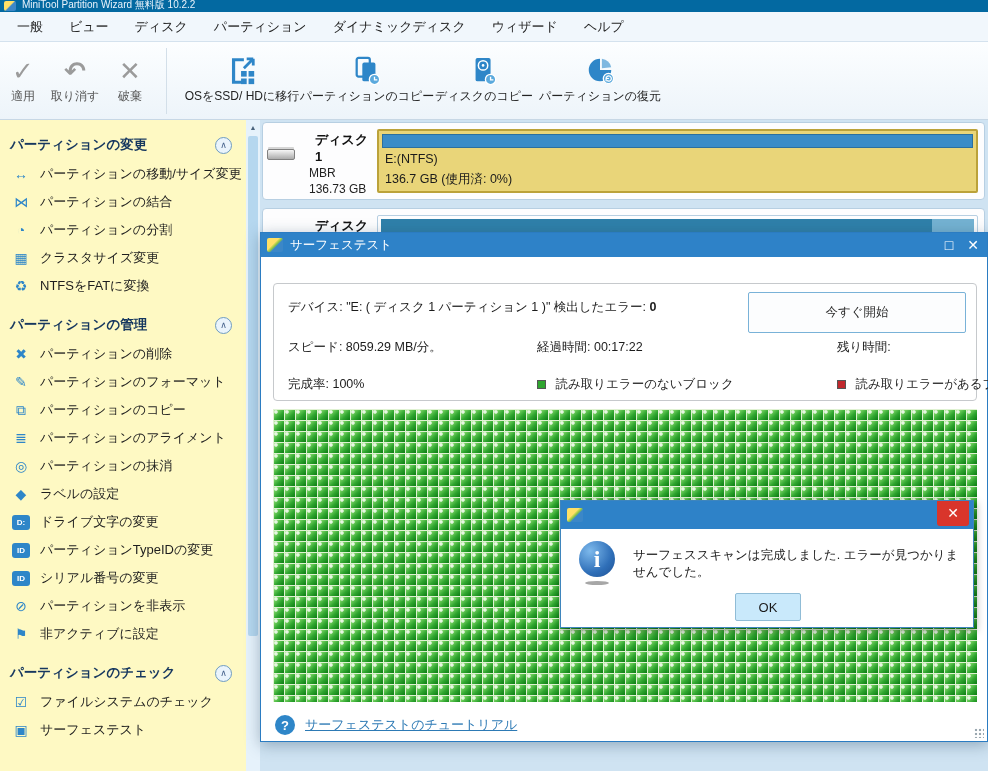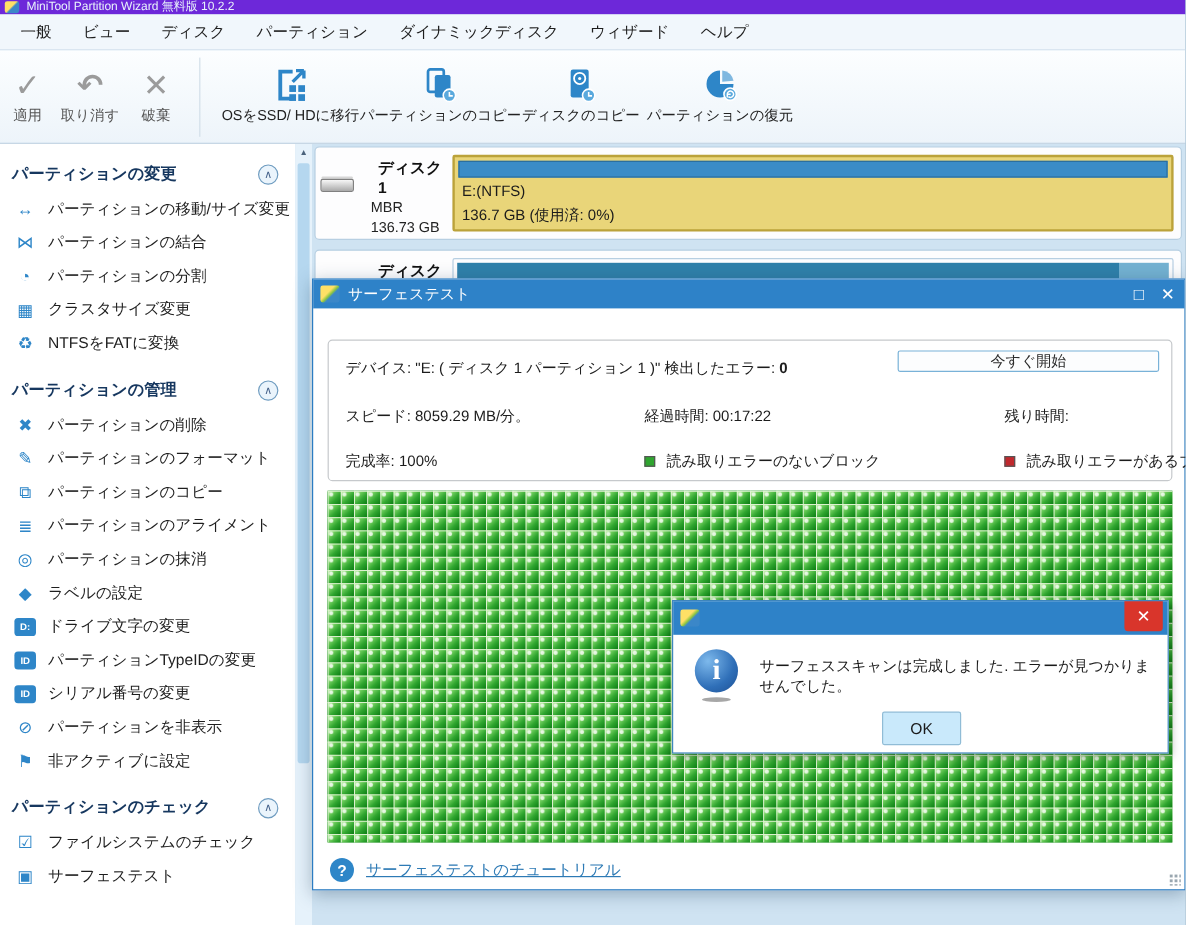--- a/index.html
+++ b/index.html
@@ -2,21 +2,21 @@
 <html><head>
 <meta charset="utf-8">
 <style>
   * { margin:0; padding:0; box-sizing:border-box; }
   html,body { background:#9fb6c8; }
   body { font-family:"Liberation Sans","DejaVu Sans",sans-serif; }
   #app { position:relative; width:988px; height:771px; background:#cfe3f2; overflow:hidden;
          font-size:13px; color:#222; }
 
   
-  .titlebar { position:absolute; left:0; top:0; width:988px; height:12px; background:#6d28d9;
+  .titlebar { position:absolute; left:0; top:0; width:988px; height:12px; background:#0369a1;
               color:#e8f2fb; font-size:10px; overflow:hidden; }
   .titlebar .app-icon { position:absolute; left:4px; top:1px; width:12px; height:10px; border-radius:2px;
               background:linear-gradient(135deg,#ffe066 45%,#3b87c8 55%); }
   .titlebar .ttext { position:absolute; left:22px; top:-2px; white-space:nowrap; }
 
   
   .menubar { position:absolute; left:0; top:12px; width:988px; height:30px; background:#f1f7fc;
              border-bottom:1px solid #d4e2ee; display:flex; align-items:center; padding-left:4px; }
   .menubar span { padding:0 13px; color:#1d1d1d; cursor:default; }
 
@@ -25,21 +25,21 @@
              background:linear-gradient(#fcfeff,#edf4fa); border-bottom:1px solid #c7d7e5;
              display:flex; align-items:center; }
   .tbtn { display:flex; flex-direction:column; align-items:center; justify-content:center; height:70px; }
   .tbtn .tglyph { font-size:26px; line-height:30px; color:#9b9b9b; font-weight:bold; }
   .tbtn .tlabel { font-size:12px; color:#555; margin-top:2px; white-space:nowrap; }
   .tbtn.blue .tlabel { color:#222; }
   .tsep { width:1px; height:66px; background:#d3dfe9; margin:0 14px 0 10px; }
   .tbtn svg { display:block; }
 
   
-  .sidebar { position:absolute; left:0; top:120px; width:246px; height:651px; background:#ffffff; overflow:hidden; }
+  .sidebar { position:absolute; left:0; top:120px; width:246px; height:651px; background:#fef9c3; overflow:hidden; }
   .side-section { padding-top:8px; }
   .side-head { display:flex; align-items:center; justify-content:space-between;
                padding:8px 14px 6px 10px; }
   .side-title { font-weight:bold; color:#16375f; font-size:13.5px; }
   .collapse { width:17px; height:17px; border:1px solid #6f9cc0; border-radius:50%;
               color:#44618a; font-size:9px; display:flex; align-items:center; justify-content:center;
               background:#eaf4fc; cursor:pointer; }
   .side-list li { list-style:none; display:flex; align-items:center; height:28px; padding-left:12px; cursor:pointer; }
   .item-icon { width:18px; height:17px; margin-right:10px; color:#2e86c8; font-size:14px;
                display:inline-flex; align-items:center; justify-content:center; flex:0 0 18px; }
@@ -89,21 +89,21 @@
             background:linear-gradient(135deg,#ffe066 40%,#8ec641 52%,#3b87c8 60%); }
   .dlg-btns { position:absolute; right:8px; top:0; height:24px; display:flex; align-items:center; gap:14px; }
   .dlg-btns span { color:#fff; font-size:14px; cursor:pointer; line-height:24px; }
 
   .stats-panel { position:absolute; left:12px; top:50px; width:704px; height:118px;
             border:1px solid #c6c9cc; border-radius:4px; background:#fff; }
   .srow { position:absolute; left:14px; right:14px; font-size:12.5px; color:#1c1c1c; white-space:nowrap; }
   .srow b { font-weight:bold; }
   .col2 { position:absolute; left:249px; }
   .col3 { position:absolute; left:549px; }
-  .start-btn { position:absolute; right:10px; top:8px; width:218px; height:18px; background:#fcfdfe;
+  .start-btn { position:absolute; right:10px; top:8px; width:218px; height:41px; background:#fcfdfe;
             border:1px solid #79b2d8; border-radius:2px; font-size:12.5px; color:#2b2b2b; cursor:pointer; }
   .legend-sq { display:inline-block; width:9px; height:9px; margin-right:6px; border:1px solid #555; vertical-align:-1px; }
 
   .scan-grid { position:absolute; left:12px; top:176px; width:704px; height:293px;
             background-color:#0e8015;
             background-image:
               radial-gradient(circle at 3px 3px, rgba(255,255,255,.8) 0 1.3px, rgba(255,255,255,0) 2.2px),
               linear-gradient(to right, #dff2d2 1px, transparent 1px),
               linear-gradient(to bottom, #dff2d2 1px, transparent 1px),
               linear-gradient(135deg, #cdf2b6 6%, #6fce5c 32%, #2fa52f 62%, #0e8015 96%);

